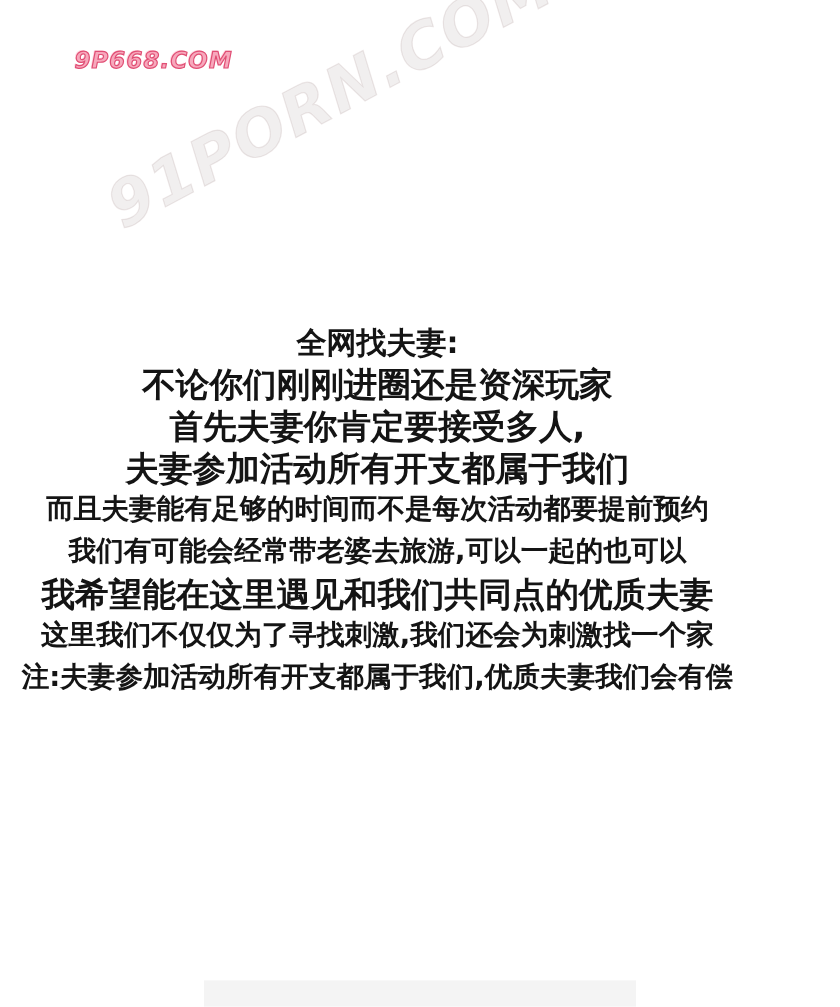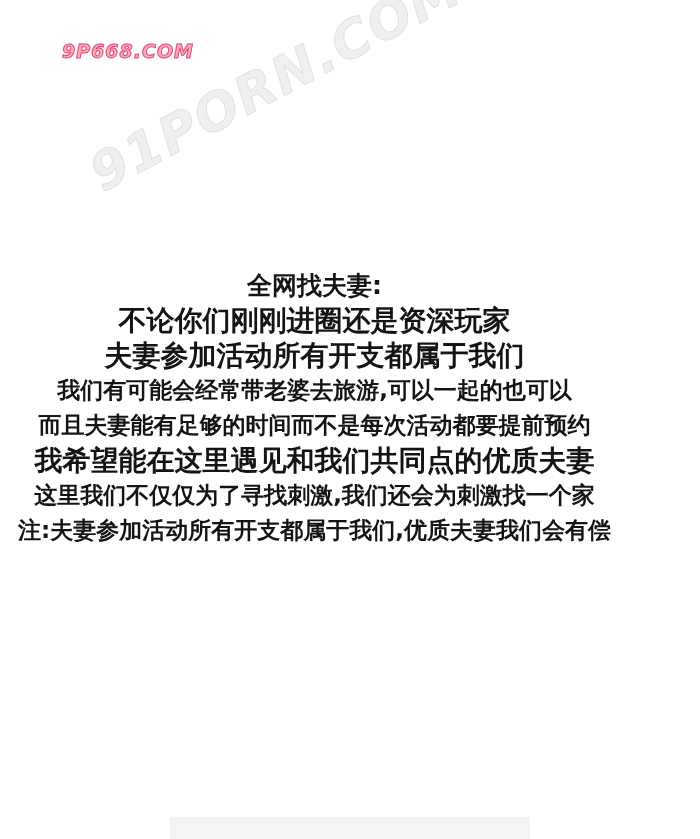--- a/index.html
+++ b/index.html
@@ -96,23 +96,24 @@
 
 <div class="page">
 
   <div class="wm-diag">91PORN.COM</div>
 
   <div class="wm-top">9P668.COM</div>
 
   <div class="text-block">
     <span class="line sz-lg">全网找夫妻:</span>
     <span class="line">不论你们刚刚进圈还是资深玩家</span>
+    <span class="line">首先夫妻你肯定要接受多人,</span>
     <span class="line">夫妻参加活动所有开支都属于我们</span>
+    <span class="line sz-sm">而且夫妻能有足够的时间而不是每次活动都要提前预约</span>
     <span class="line sz-sm">我们有可能会经常带老婆去旅游,可以一起的也可以</span>
-    <span class="line sz-sm">而且夫妻能有足够的时间而不是每次活动都要提前预约</span>
     <span class="line">我希望能在这里遇见和我们共同点的优质夫妻</span>
     <span class="line sz-sm">这里我们不仅仅为了寻找刺激,我们还会为刺激找一个家</span>
     <span class="line sz-sm">注:夫妻参加活动所有开支都属于我们,优质夫妻我们会有偿</span>
   </div>
 
   <div class="bottom-strip"></div>
 
 </div>
 
 </body></html>

